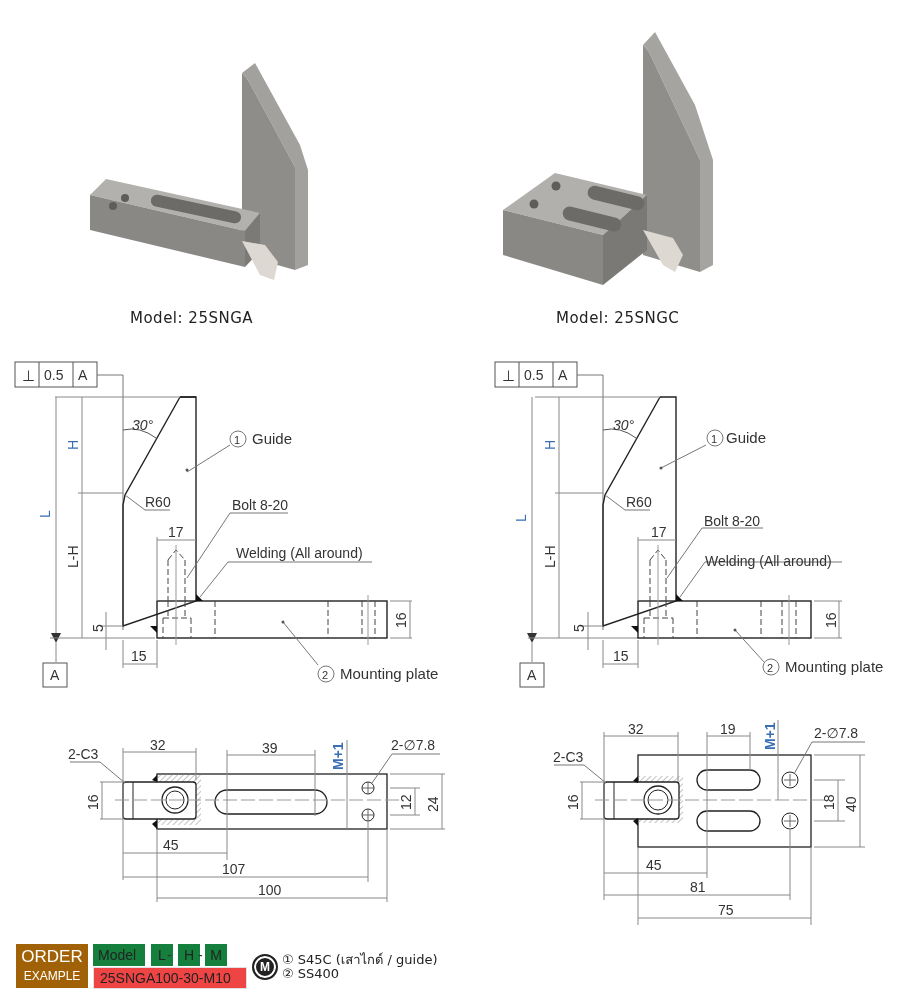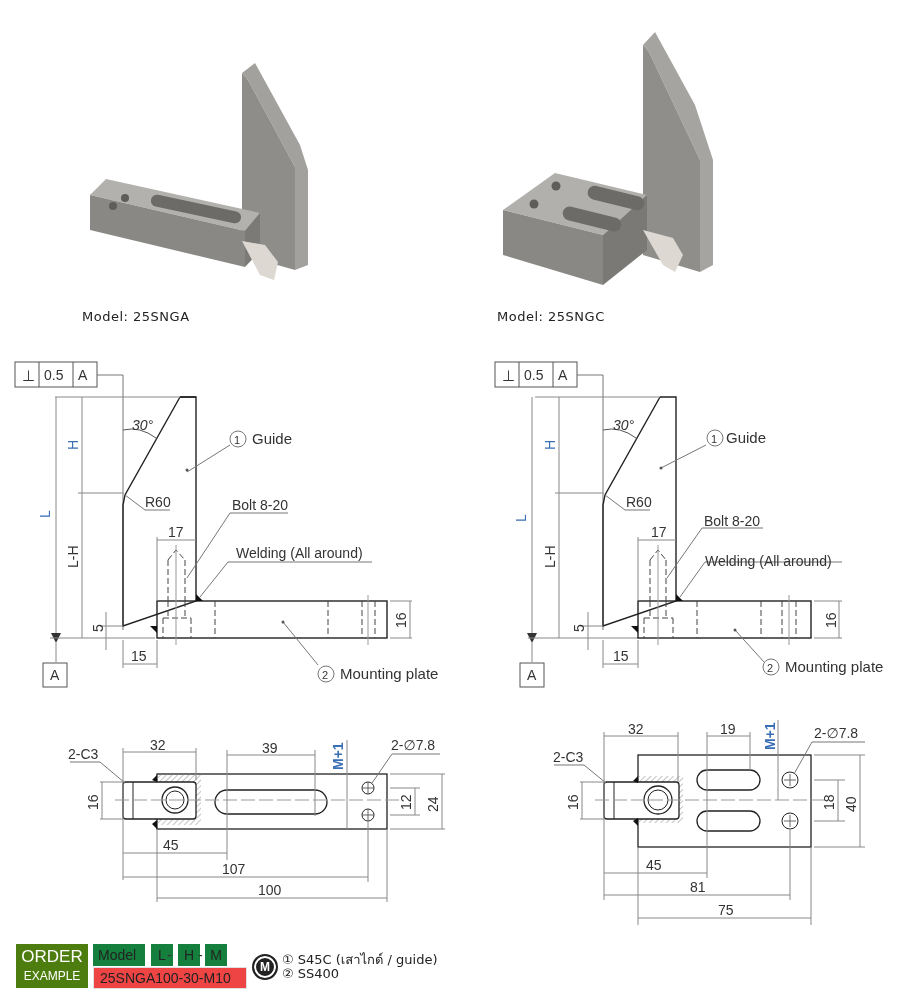--- a/index.html
+++ b/index.html
@@ -1,20 +1,20 @@
 <!DOCTYPE html>
 <html><head>
 <meta charset="utf-8">
 <style>
   html,body{margin:0;padding:0;background:#fff;}
   body{width:908px;height:1002px;position:relative;overflow:hidden;font-family:"Liberation Sans",sans-serif;color:#333;}
   .abs{position:absolute;}
-  .model-label{font-family:"DejaVu Sans",sans-serif;font-size:13px;color:#222;letter-spacing:0.5px;}
+  .model-label{font-family:"DejaVu Sans",sans-serif;font-size:15px;color:#222;letter-spacing:0.5px;margin-left:48px;}
   svg text{font-family:"Liberation Sans",sans-serif;}
-  .order-box{left:16px;top:944px;width:72px;height:44px;background:#4d7c0f;color:#fff;text-align:center;}
+  .order-box{left:16px;top:944px;width:72px;height:44px;background:#a16207;color:#fff;text-align:center;}
   .order-box .o1{font-size:17px;line-height:22px;margin-top:2px;}
   .order-box .o2{font-size:12px;line-height:16px;}
   .cell{background:#15803d;font-size:14px;color:#222;height:22px;line-height:22px;padding:0 5px;top:944px;}
   .example-val{left:93px;top:967px;width:146px;height:20px;border:1px solid #e0e0e0;font-size:14px;line-height:20px;padding-left:6px;color:#222;background:#ef4444;}
   .mat-icon{left:252px;top:954px;width:22px;height:22px;border-radius:50%;background:#222;border:2px solid #222;box-shadow:inset 0 0 0 2px #fff;color:#fff;font-size:12px;font-weight:bold;text-align:center;line-height:22px;}
   .mat-line{font-size:13px;color:#222;font-family:"DejaVu Sans",sans-serif;}
 </style>
 </head>
 <body>
 
@@ -47,21 +47,21 @@
   <polygon points="148,35 154,42 205,150 205,262 148,245" fill="#908e8b"></polygon>
   <polygon points="8,200 60,163 152,185 108,225" fill="#b2b0ad"></polygon>
   <polygon points="8,200 108,225 108,275 8,245" fill="#8a8885"></polygon>
   <polygon points="108,225 152,185 152,240 108,275" fill="#7b7976"></polygon>
   <rect x="92" y="181" width="58" height="14" rx="7" transform="rotate(14 121 188)" fill="#6d6b68"></rect>
   <rect x="67" y="202" width="60" height="14" rx="7" transform="rotate(14 97 209)" fill="#6d6b68"></rect>
   <circle cx="61" cy="176" r="4.5" fill="#5f5d5a"></circle>
   <circle cx="39" cy="194" r="4.5" fill="#5f5d5a"></circle>
   <polygon points="148,220 178,228 188,245 180,262 168,255" fill="#ddd9d2"></polygon>
 </svg>
-<div class="abs model-label" style="left:497px;top:309px">Model: 25SNGC</div>
+<div class="abs model-label" style="left:508px;top:309px">Model: 25SNGC</div>
 
 <svg class="abs" style="left:0;top:350px" width="460" height="345" viewBox="0 0 460 345">
   <g stroke="#333" fill="none" stroke-width="1">
 
     <rect x="15" y="12" width="82" height="25" stroke="#555"></rect>
     <line x1="39" y1="12" x2="39" y2="37" stroke="#555"></line>
     <line x1="73" y1="12" x2="73" y2="37" stroke="#555"></line>
     <polyline points="97,25 123,25 123,280" stroke="#777"></polyline>
 
     <polyline points="180,47 196,47 196,251 123,276 123,155 125,145 180,47" stroke="#222" stroke-width="1.4"></polyline>

